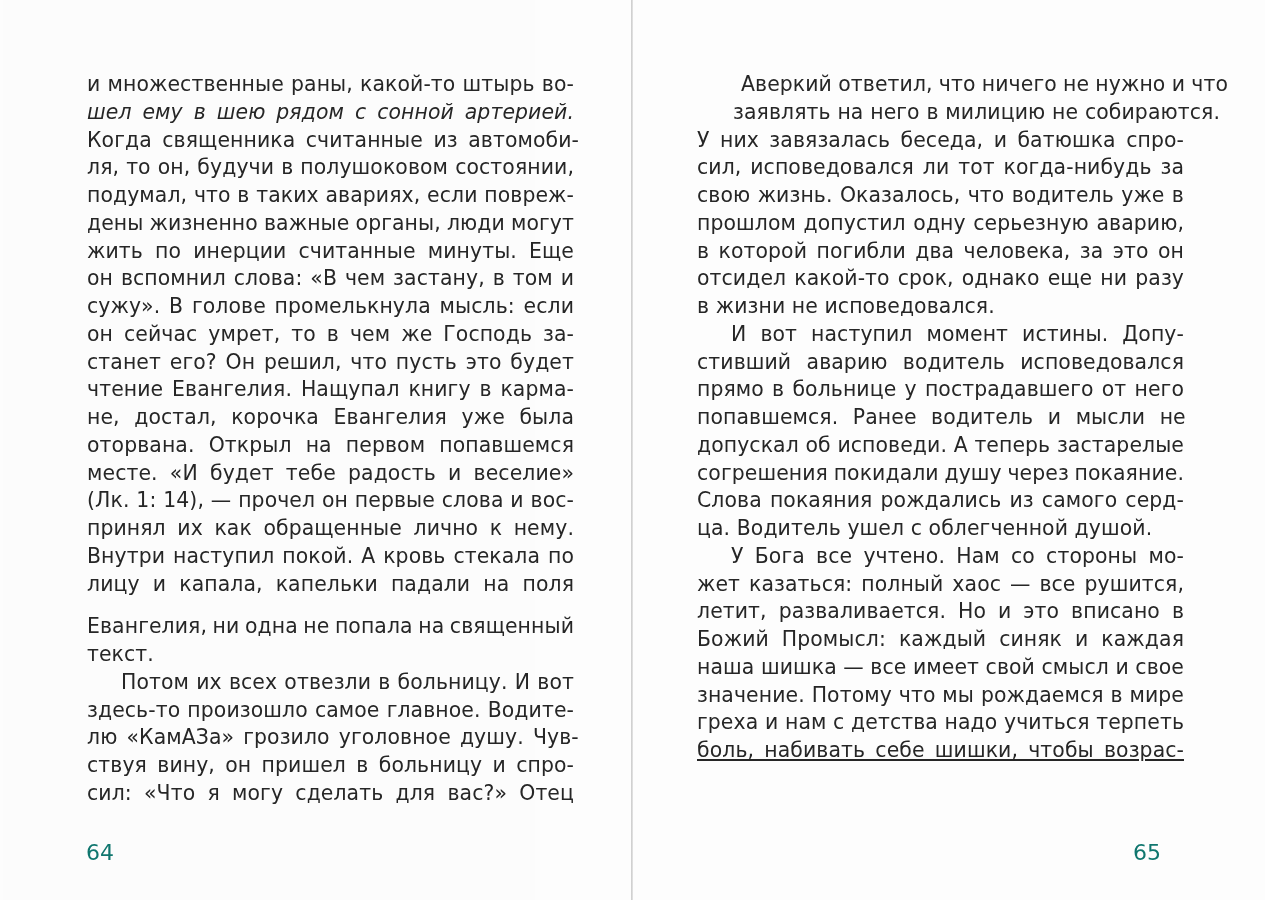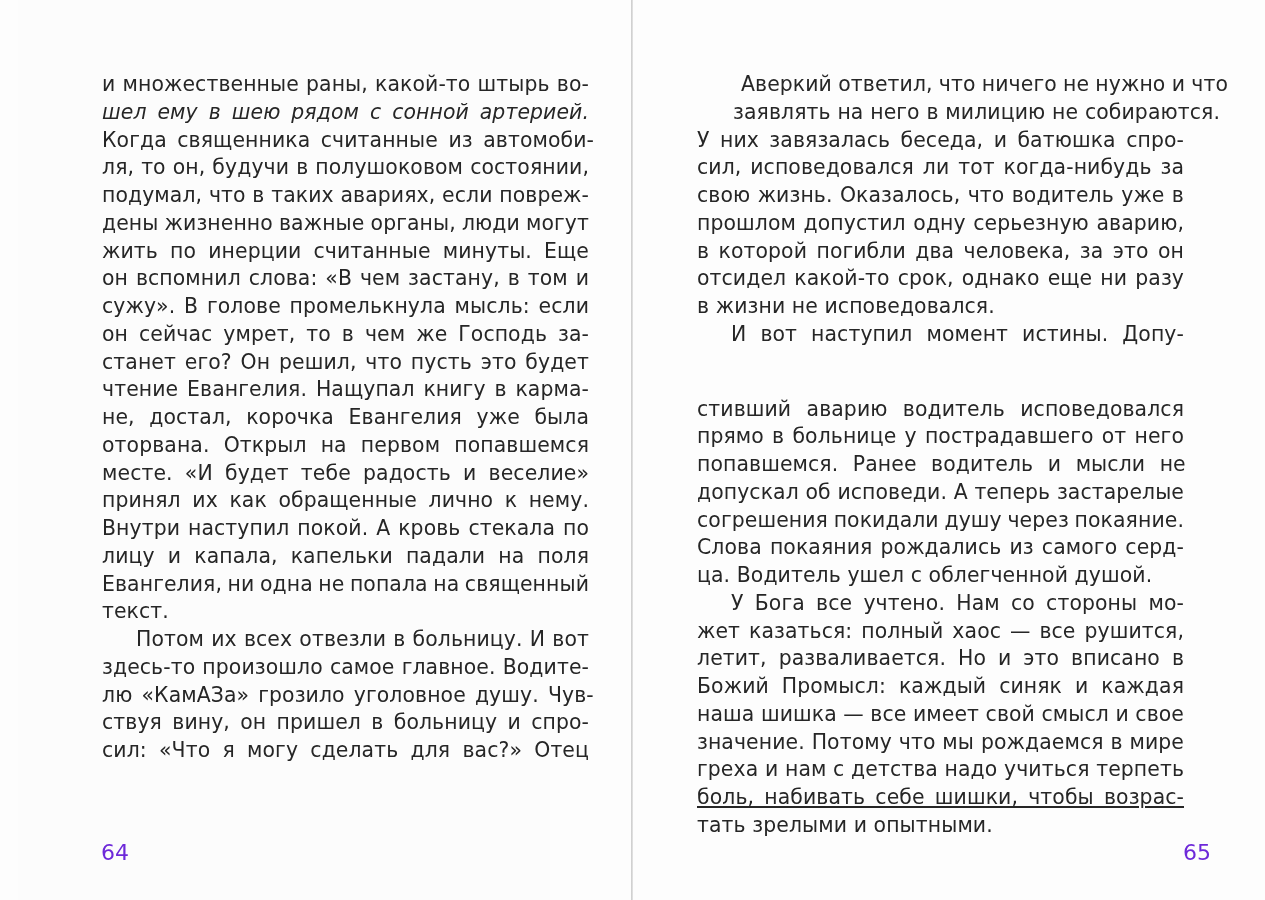--- a/index.html
+++ b/index.html
@@ -3,45 +3,45 @@
 <meta charset="utf-8">
 <style>
   html, body { margin:0; padding:0; }
   body {
     width:1265px; height:900px; overflow:hidden; position:relative;
     background:#fdfdfd;
     font-family:"DejaVu Sans", sans-serif;
     color:#262626;
   }
   .page { position:absolute; top:0; height:900px; }
-  .page.left { left:18px; width:532px; background:#fcfcfc; }
+  .page.left { left:3px; width:532px; background:#fcfcfc; }
   .page.right { left:633px; width:632px; background:#fdfdfd; }
   .gutter {
     position:absolute; left:631px; top:0; width:2px; height:900px;
     background:linear-gradient(to right,#c9c9c9,#e6e6e6);
   }
   .gutter-shade {
     position:absolute; left:633px; top:0; width:14px; height:900px;
     background:linear-gradient(to right,rgba(0,0,0,0.04),rgba(0,0,0,0));
   }
   .col {
     position:absolute; top:71px; width:487px;
     font-size:20.4px; line-height:27.76px;
     letter-spacing:0.1px;
   }
   .page.left .col { left:84px; }
   .page.right .col { left:64px; }
   .line { display:block; white-space:nowrap; text-align:justify; text-align-last:justify; height:27.76px; }
   .line.last { text-align-last:left; }
   .line.indent { padding-left:34px; }
   .folio {
-    position:absolute; top:840px; font-size:22px; color:#6d28d9;
+    position:absolute; top:840px; font-size:22px; color:#0f766e;
   }
   .page.left .folio { left:83px; }
-  .page.right .folio { left:550px; }
+  .page.right .folio { left:500px; }
 </style>
 </head>
 <body>
 
 <div class="page left">
   <div class="col" id="left-col">
       <span class="line" style="white-space: nowrap; word-spacing: 0.58125px;">и множественные раны, какой-то штырь во-</span>
       <span class="line" style="white-space: nowrap; word-spacing: 4.34598px; font-style: italic;">шел ему в шею рядом с сонной артерией.</span>
       <span class="line" style="white-space: nowrap; word-spacing: 3.94922px;">Когда священника считанные из автомоби-</span>
       <span class="line" style="white-space: nowrap; word-spacing: 0.46875px;">ля, то он, будучи в полушоковом состоянии,</span>
@@ -49,24 +49,25 @@
       <span class="line" style="white-space: nowrap; word-spacing: -0.465625px;">дены жизненно важные органы, люди могут</span>
       <span class="line" style="white-space: nowrap; word-spacing: 5.55625px;">жить по инерции считанные минуты. Еще</span>
       <span class="line" style="white-space: nowrap; word-spacing: 1.34375px;">он вспомнил слова: «В чем застану, в том и</span>
       <span class="line" style="white-space: nowrap; word-spacing: 2.20938px;">сужу». В голове промелькнула мысль: если</span>
       <span class="line" style="white-space: nowrap; word-spacing: 4.41016px;">он сейчас умрет, то в чем же Господь за-</span>
       <span class="line" style="white-space: nowrap; word-spacing: 2.24554px;">станет его? Он решил, что пусть это будет</span>
       <span class="line" style="white-space: nowrap; word-spacing: 2.2625px;">чтение Евангелия. Нащупал книгу в карма-</span>
       <span class="line" style="white-space: nowrap; word-spacing: 7.99375px;">не, достал, корочка Евангелия уже была</span>
       <span class="line" style="white-space: nowrap; word-spacing: 7.55469px;">оторвана. Открыл на первом попавшемся</span>
       <span class="line" style="white-space: nowrap; word-spacing: 5.6224px;">месте. «И будет тебе радость и веселие»</span>
+      <span class="line" style="white-space: nowrap; word-spacing: 0.260417px;">(Лк. 1: 14), — прочел он первые слова и вос-</span>
       <span class="line" style="white-space: nowrap; word-spacing: 4.98177px;">принял их как обращенные лично к нему.</span>
       <span class="line" style="white-space: nowrap; word-spacing: 1.35156px;">Внутри наступил покой. А кровь стекала по</span>
       <span class="line" style="white-space: nowrap; word-spacing: 6.53906px;">лицу и капала, капельки падали на поля</span>
-      <span class="line" style="white-space: nowrap; word-spacing: -1.02083px;">Евангелия, ни одна не попала на священный</span>
+      <span class="line" style="white-space: nowrap; word-spacing: -1.02083px; margin-top: 15px;">Евангелия, ни одна не попала на священный</span>
       <span class="line last">текст.</span>
       <span class="line indent" style="white-space: nowrap; word-spacing: 0.602679px;">Потом их всех отвезли в больницу. И вот</span>
       <span class="line" style="white-space: nowrap; word-spacing: 0.566406px;">здесь-то произошло самое главное. Водите-</span>
       <span class="line" style="white-space: nowrap; word-spacing: 2.52813px;">лю «КамАЗа» грозило уголовное душу. Чув-</span>
       <span class="line" style="white-space: nowrap; word-spacing: 3.75px;">ствуя вину, он пришел в больницу и спро-</span>
       <span class="line" style="white-space: nowrap; word-spacing: 5.65625px;">сил: «Что я могу сделать для вас?» Отец</span>
     </div>
   <div class="folio">64</div>
 </div>
 
@@ -78,31 +79,30 @@
       <span class="line" style="white-space: nowrap; word-spacing: -0.325893px; margin-left: 44px;">Аверкий ответил, что ничего не нужно и что</span>
       <span class="line" style="white-space: nowrap; word-spacing: 0.205729px; margin-left: 36px;">заявлять на него в милицию не собираются.</span>
       <span class="line" style="white-space: nowrap; word-spacing: 3.86719px;">У них завязалась беседа, и батюшка спро-</span>
       <span class="line" style="white-space: nowrap; word-spacing: 2.28437px;">сил, исповедовался ли тот когда-нибудь за</span>
       <span class="line" style="white-space: nowrap; word-spacing: 0.783854px;">свою жизнь. Оказалось, что водитель уже в</span>
       <span class="line" style="white-space: nowrap; word-spacing: 1.00781px;">прошлом допустил одну серьезную аварию,</span>
       <span class="line" style="white-space: nowrap; word-spacing: 2.82812px;">в которой погибли два человека, за это он</span>
       <span class="line" style="white-space: nowrap; word-spacing: 1.51562px;">отсидел какой-то срок, однако еще ни разу</span>
       <span class="line last">в жизни не исповедовался.</span>
       <span class="line indent" style="white-space: nowrap; word-spacing: 7.44062px;">И вот наступил момент истины. Допу-</span>
-      <span class="line" style="white-space: nowrap; word-spacing: 8.73958px; margin-top: 47px;">стивший аварию водитель исповедовался</span>
+      <span class="line" style="white-space: nowrap; word-spacing: 8.73958px;">стивший аварию водитель исповедовался</span>
       <span class="line" style="white-space: nowrap; word-spacing: 1.625px;">прямо в больнице у пострадавшего от него</span>
       <span class="line" style="white-space: nowrap; word-spacing: 7.95937px;">попавшемся. Ранее водитель и мысли не</span>
       <span class="line" style="white-space: nowrap; word-spacing: 0.090625px;">допускал об исповеди. А теперь застарелые</span>
       <span class="line" style="white-space: nowrap; word-spacing: -0.859375px;">согрешения покидали душу через покаяние.</span>
       <span class="line" style="white-space: nowrap; word-spacing: 1.54062px;">Слова покаяния рождались из самого серд-</span>
       <span class="line last">ца. Водитель ушел с облегченной душой.</span>
       <span class="line indent" style="white-space: nowrap; word-spacing: 4.67188px;">У Бога все учтено. Нам со стороны мо-</span>
       <span class="line" style="white-space: nowrap; word-spacing: 2.3724px;">жет казаться: полный хаос — все рушится,</span>
       <span class="line" style="white-space: nowrap; word-spacing: 5.38802px;">летит, разваливается. Но и это вписано в</span>
       <span class="line" style="white-space: nowrap; word-spacing: 6.4px;">Божий Промысл: каждый синяк и каждая</span>
       <span class="line" style="white-space: nowrap; word-spacing: -0.046875px;">наша шишка — все имеет свой смысл и свое</span>
       <span class="line" style="white-space: nowrap; word-spacing: 0.302083px;">значение. Потому что мы рождаемся в мире</span>
       <span class="line" style="white-space: nowrap; word-spacing: 0.0848214px;">греха и нам с детства надо учиться терпеть</span>
       <span class="line" style="white-space: nowrap; word-spacing: 3.60625px; text-decoration: underline;">боль, набивать себе шишки, чтобы возрас-</span>
-      <span class="line last">тать зрелыми и опытными.</span>
     </div>
   <div class="folio">65</div>
 </div>
 
 </body></html>

